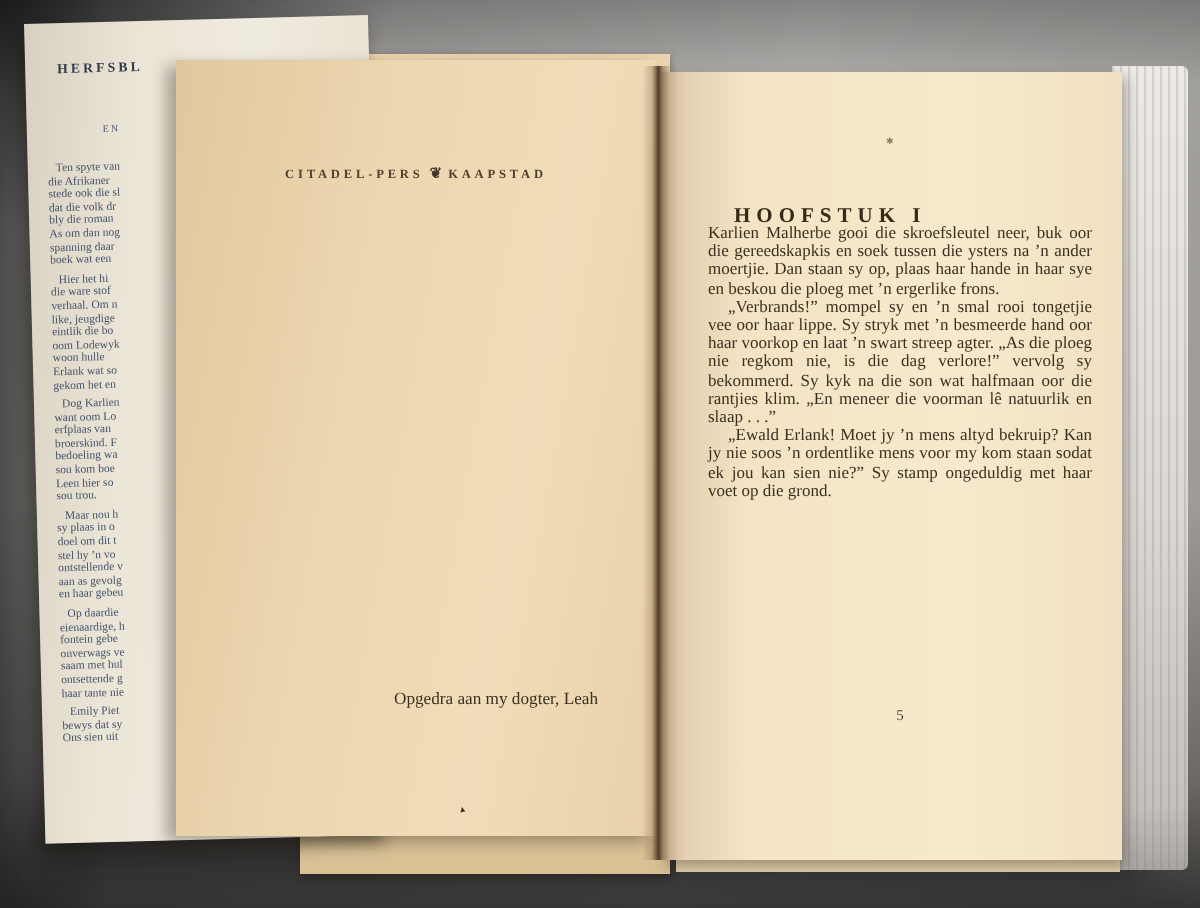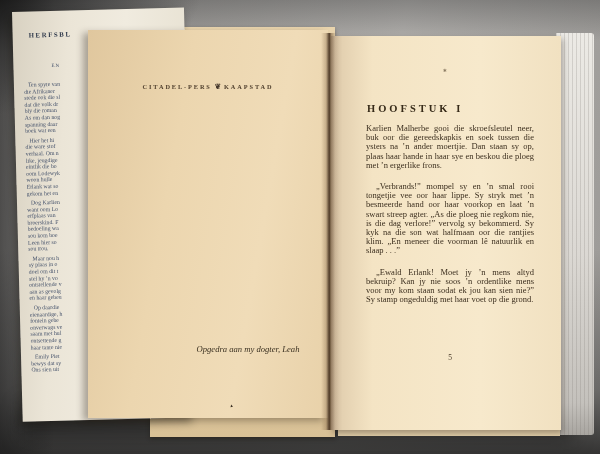--- a/index.html
+++ b/index.html
@@ -68,21 +68,21 @@
     background:linear-gradient(100deg, #e0c79e 0%, #ecd6af 35%, #f0dcb8 68%, #e8d1a9 100%);
     box-shadow:-5px 3px 7px rgba(40,30,18,0.35);
   }
   .publisher-line {
     position:absolute; left:0; top:52px; width:100%; text-align:center;
     font-size:6.3px; font-weight:bold; letter-spacing:1.9px; color:#4e3e2c;
   }
   .publisher-line .ornament { font-size:7.5px; letter-spacing:0; padding:0 3px; color:#44362a; }
   .dedication {
     position:absolute; left:80px; top:314px; width:160px; text-align:center;
-    font-style:italic; font-size:8.6px; color:#3a3020;
+    font-size:8.6px; color:#3a3020;
   }
   .speck {
     position:absolute; left:142px; top:372px; font-size:5px; color:#3b2f22;
     transform:rotate(-12deg);
   }
   
   .page-right {
     position:absolute; left:331px; top:36px; width:230px; height:394px; z-index:5;
     background:linear-gradient(90deg, #c7b295 0%, #e4d1b1 5%, #f4e4c4 18%, #f7e9cc 65%, #f1e1c1 100%);
     box-shadow:2px 3px 6px rgba(40,30,18,0.35);
@@ -91,21 +91,21 @@
     position:absolute; left:112px; top:32px; font-size:4.5px; color:#8a7a62;
   }
   .chapter {
     position:absolute; left:23px; top:54px; width:192px; margin:13px; text-align:left;
     font-size:10.5px; font-weight:bold; letter-spacing:3px; color:#362a18;
   }
   .body-text {
     position:absolute; left:23px; top:76px; width:192px;
     font-size:8.5px; line-height:9.2px; text-align:justify; color:#3c2f1f;
   }
-  .body-text p { margin:12px; text-indent:10px; }
+  .body-text p { margin:0; text-indent:10px; }
   .body-text p:first-child { text-indent:0; }
   .page-number {
     position:absolute; left:23px; top:317px; width:192px; text-align:center;
     font-size:7.5px; color:#4a3c2a;
   }
   
   .gutter {
     position:absolute; left:321px; top:33px; width:18px; height:397px; z-index:6;
     background:linear-gradient(90deg,
       rgba(110,80,50,0) 0%, rgba(110,80,50,0.30) 28%,

